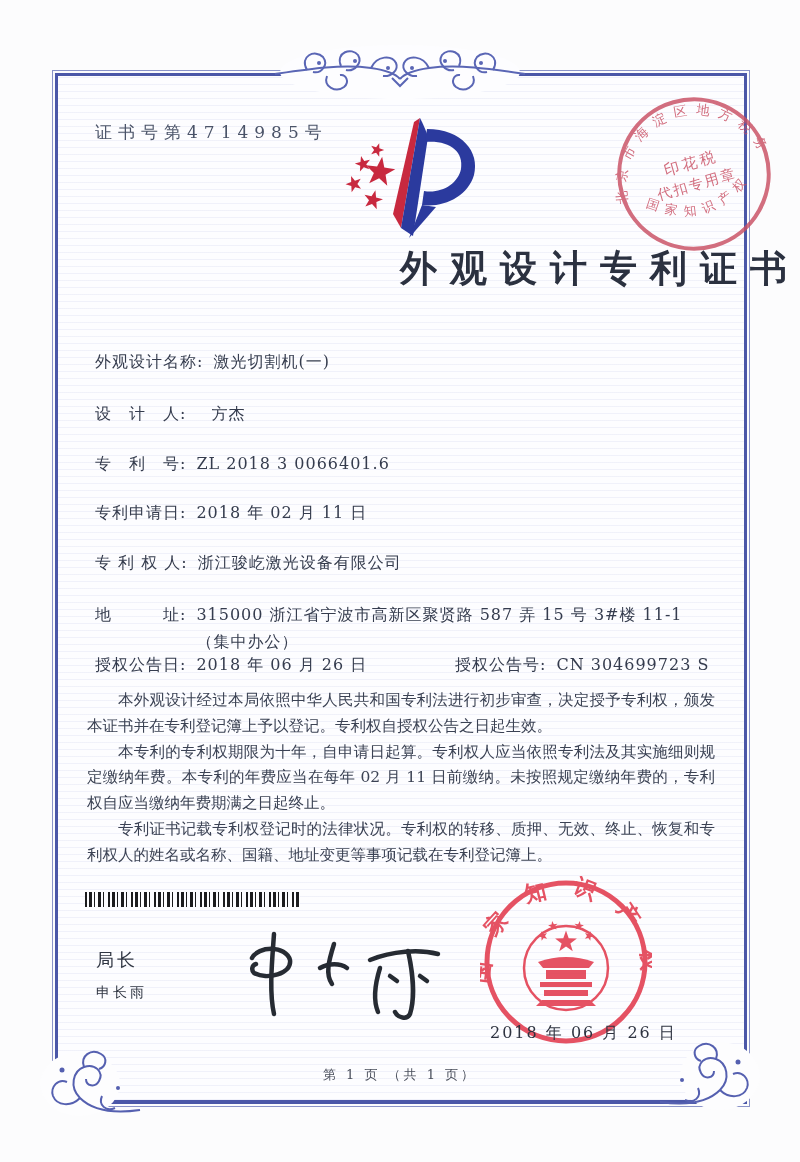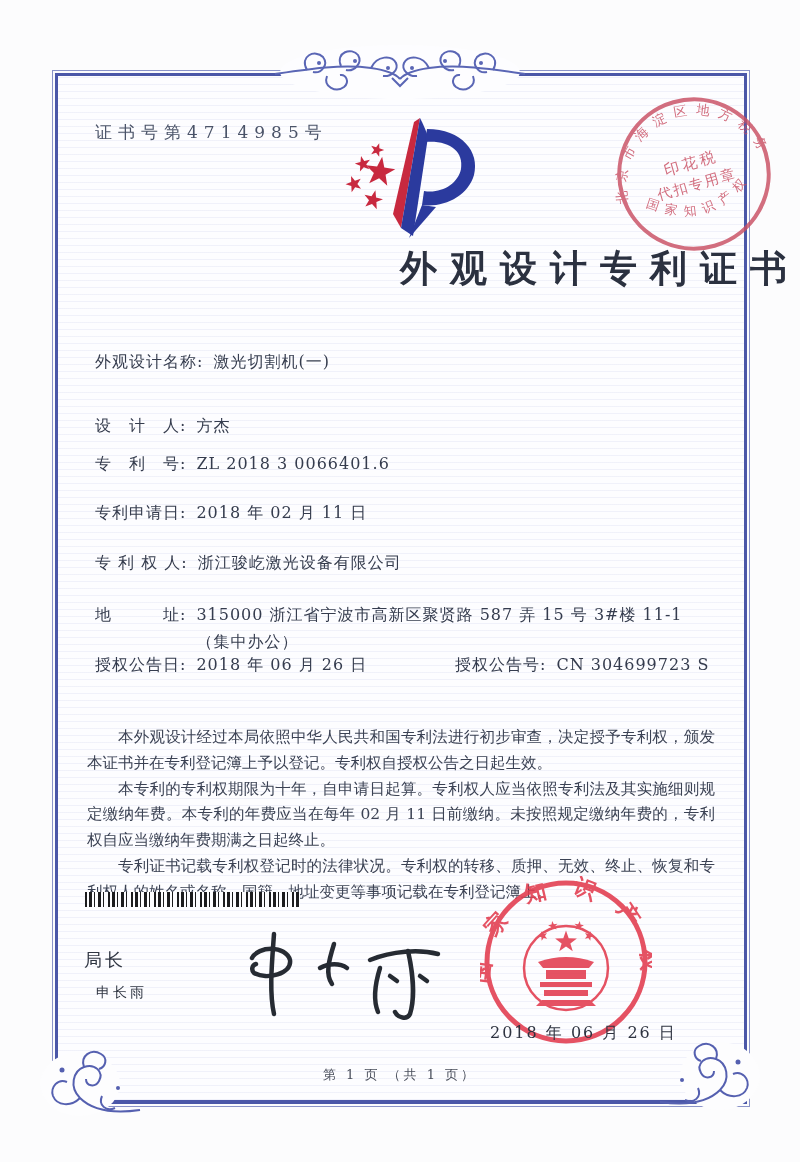--- a/index.html
+++ b/index.html
@@ -33,41 +33,41 @@
   .tax-stamp{position:absolute;left:604px;top:84px;width:180px;height:180px;transform:rotate(-16deg);opacity:.82;}
   .title{
     position:absolute;left:0;top:244px;width:100%;text-align:right;
     font-size:37px;font-weight:700;letter-spacing:13px;text-indent:13px;color:#2b3140;
   }
 
   
   .row{position:absolute;left:95px;font-size:16px;letter-spacing:1px;display:flex;color:#353c4e;}
   .row .lab{white-space:pre;flex:0 0 auto;}
   .row .val{margin-left:10px;}
-  .r1{top:352px;} .r2{top:416px;} .r3{top:454px;} .r4{top:503px;}
+  .r1{top:352px;} .r2{top:404px;gap:15px;} .r3{top:454px;} .r4{top:503px;}
   .r5{top:553px;} .r6{top:601px;width:592px;line-height:27px;}
   .r7{top:655px;width:620px;}
   .grant-no{position:absolute;left:360px;top:0;display:flex;}
 
   
   .body-text{
     position:absolute;left:87px;top:688px;width:628px;
-    font-size:15.5px;line-height:25.8px;color:#3b4254;text-align:justify;margin-top:37px;
+    font-size:15.5px;line-height:25.8px;color:#3b4254;text-align:justify;
   }
   .body-text p{margin:0;text-indent:2em;}
 
   
   .barcode{
     position:absolute;left:85px;top:892px;width:215px;height:15px;
     background:repeating-linear-gradient(90deg,
       #1c1c1e 0 2px,#fdfdff 2px 4px,#1c1c1e 4px 7px,#fdfdff 7px 9px,
       #1c1c1e 9px 10px,#fdfdff 10px 13px,#1c1c1e 13px 16px,#fdfdff 16px 18px,
       #1c1c1e 18px 19px,#fdfdff 19px 23px);
   }
-  .sig-title{position:absolute;left:84px;top:948px;font-size:18px;letter-spacing:3px;color:#2f3542;}
+  .sig-title{position:absolute;left:96px;top:948px;font-size:18px;letter-spacing:3px;color:#2f3542;}
   .sig-name{position:absolute;left:96px;top:984px;font-size:14px;letter-spacing:3px;color:#2f3542;}
   .signature{position:absolute;left:222px;top:918px;width:225px;height:102px;}
   .seal{position:absolute;left:480px;top:876px;width:172px;height:172px;opacity:.88;}
   .seal-date{position:absolute;left:490px;top:1023px;font-size:16px;letter-spacing:2px;color:#2e3340;}
   .footer{
     position:absolute;left:0;top:1066px;width:100%;text-align:center;
     font-size:13px;letter-spacing:3px;color:#4a4f5c;
   }
 </style>
 </head>

